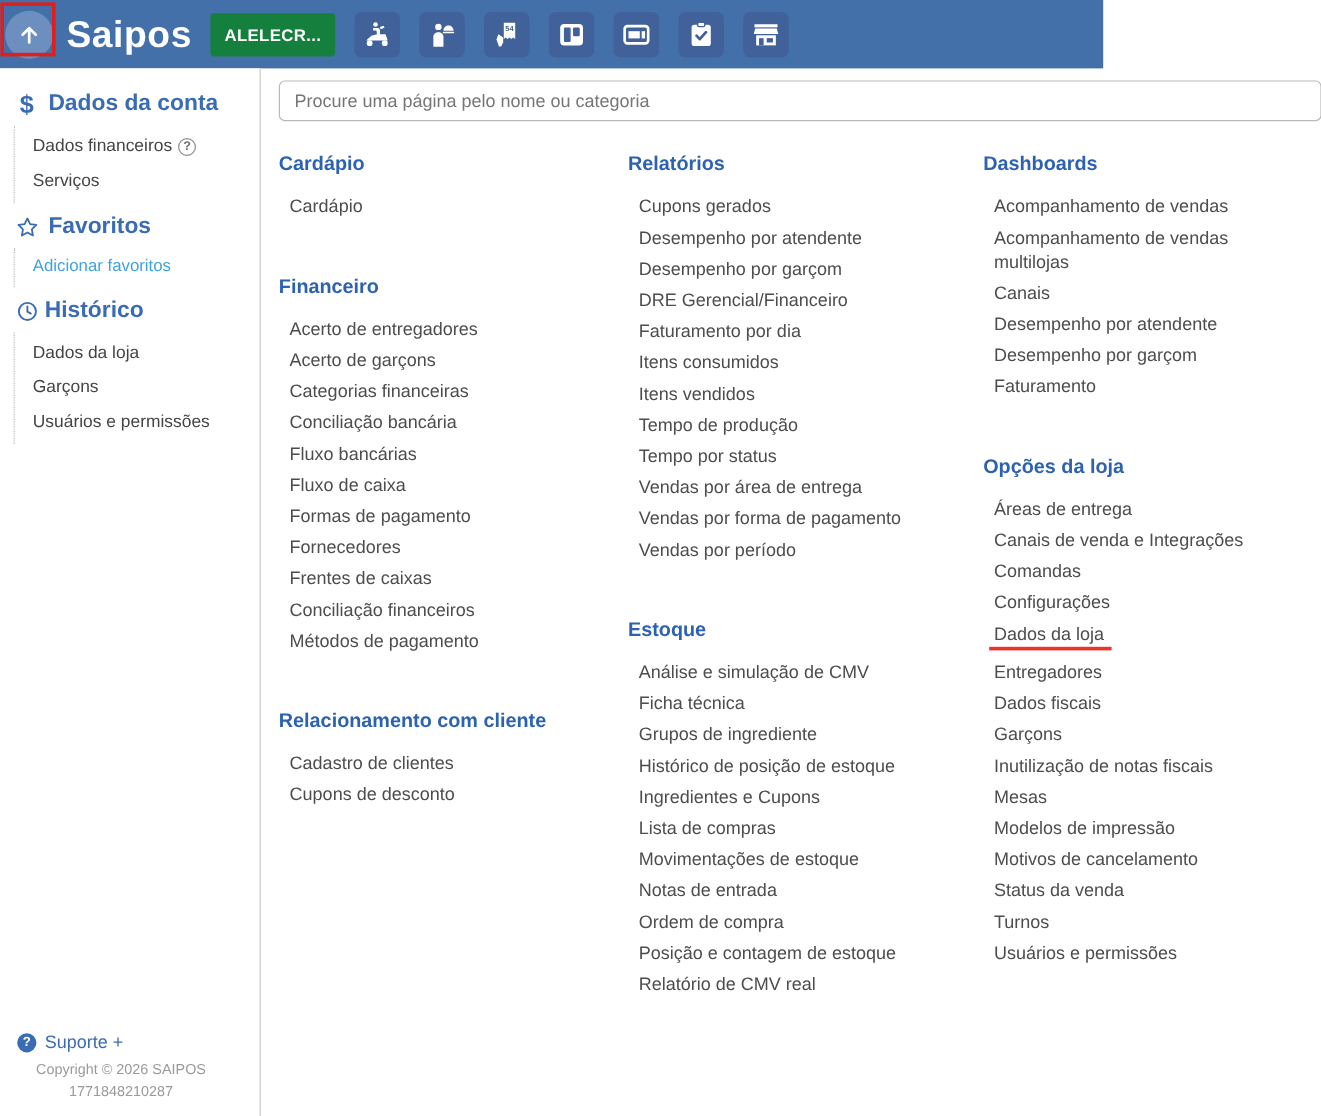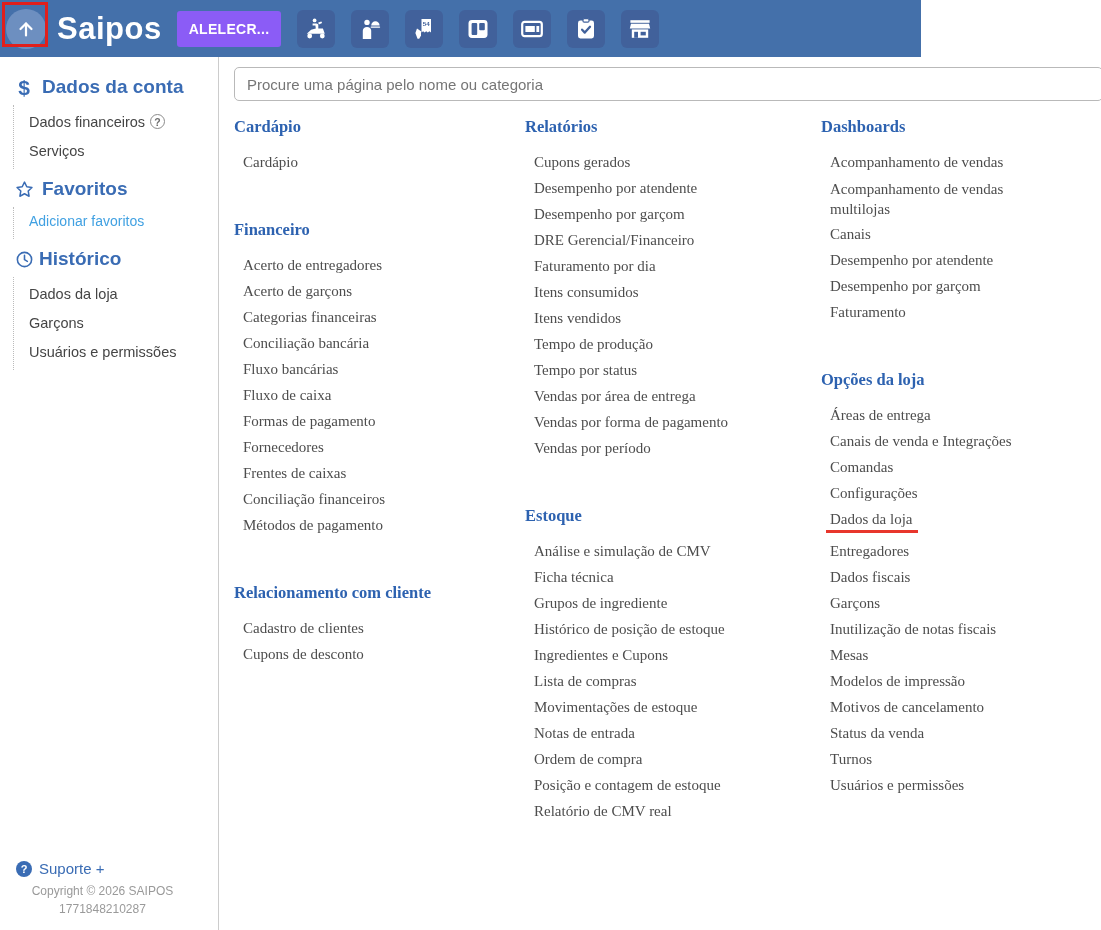--- a/index.html
+++ b/index.html
@@ -7,60 +7,60 @@
     font-family:"Liberation Sans", sans-serif; overflow:hidden; position:relative; }
 
   
   .header { position:absolute; left:0; top:0; width:921px; height:57px;
     background:#4470aa; display:flex; align-items:center; }
   .circle-btn { width:40px; height:40px; border-radius:50%; background:#6d8fc0;
     margin-left:6px; display:flex; align-items:center; justify-content:center; flex:0 0 auto; }
   .red-box { position:absolute; left:2px; top:2px; width:46px; height:45px;
     border:3px solid #e01f1c; pointer-events:none; z-index:5; }
   .logo { color:#fff; font-size:31px; font-weight:bold; letter-spacing:.5px; margin-left:11px; }
-  .store-btn { margin-left:15px; background:#8b5cf6; color:#fff; font-weight:bold;
+  .store-btn { margin-left:15px; background:#15803d; color:#fff; font-weight:bold;
     font-size:14px; letter-spacing:.3px; padding:10px 12px; border-radius:3px; border:none;
     cursor:pointer; }
   .icon-row { display:flex; gap:16px; margin-left:16px; }
   .icon-btn { width:38px; height:38px; border-radius:6px; background:#41619b;
     display:flex; align-items:center; justify-content:center; cursor:pointer; }
   .icon-btn svg { width:24px; height:24px; }
 
   
   .sidebar { position:absolute; left:0; top:57px; width:219px; height:873px;
     border-right:1px solid #ccc; background:#fff; padding-top:10px;
     display:flex; flex-direction:column; }
   .side-heading { display:flex; align-items:center; gap:8px; color:#3a6cb4;
     font-size:19px; font-weight:bold; padding:9px 0 7px 14px; cursor:pointer; }
   .side-heading .h-icon { display:inline-flex; width:20px; justify-content:center; }
   .side-heading .h-icon svg { width:19px; height:19px; }
   .dollar-glyph { color:#3a6cb4; font-size:21px; font-weight:600; line-height:19px; }
   .side-group { margin-left:13px; border-left:1px dotted #bbb; padding:2px 0 4px 15px; }
   .side-item { font-size:14.5px; color:#454545; padding:6.5px 0; cursor:pointer;
-    display:flex; align-items:center; gap:5px; }
+    display:flex; align-items:flex-end; gap:5px; }
   .help-q { display:none; width:15px; height:15px; border:1px solid #8b8b8b; color:#6e6e6e;
     border-radius:50%; font-size:10.5px; font-weight:bold;
     align-items:center; justify-content:center; }
   .flag-help .help-q { display:inline-flex; }
   .fav-link { font-size:14px; color:#41a1e2; padding:4px 0 6px 0; cursor:pointer; }
   .side-footer { margin-top:auto; padding:0 0 12px 0; }
   .support-row { display:flex; align-items:center; gap:7px; padding-left:16px;
     color:#3a6cb4; font-size:15px; cursor:pointer; margin-bottom:5px; }
   .q-circle { width:16px; height:16px; border-radius:50%; background:#3a6cb4; color:#fff;
     font-size:11px; font-weight:bold; display:inline-flex; align-items:center; justify-content:center; }
   .copyright { color:#9a9a9a; font-size:12px; text-align:center; width:205px; line-height:18px; }
 
   
   .main { position:absolute; left:219px; top:57px; width:882px; height:873px;
     padding:10px 12px 0 15px; }
   .search-input { width:869px; height:34px; border:1px solid #b9b9b9; border-radius:5px;
     font-size:15px; padding:0 12px; color:#333; outline:none;
     font-family:"Liberation Sans", sans-serif; }
   .search-input::placeholder { color:#767676; }
-  .columns { display:flex; margin-top:16px;font-family:Liberation Serif, serif; }
+  .columns { display:flex; margin-top:27px; }
   .col-1 { width:291px; } .col-2 { width:296px; } .col-3 { flex:1; }
   .menu-section { margin-bottom:44px; }
   .menu-title { font-size:16.5px; font-weight:bold; color:#2d62b0; margin-bottom:13px; cursor:pointer; }
   .menu-item { font-size:15px; color:#4d4d4d; padding:5px 0 6px 9px; cursor:pointer; line-height:15px; }
   .flag-wrap2 { max-width:222px; line-height:20px; padding-top:3px; padding-bottom:3px; }
   .flag-annotated .item-label { display:inline-block; border-bottom:3px solid #e8362c;
     padding:0 6px 3px 4px; margin-left:-4px; }
 </style>
 </head>
 <body>

